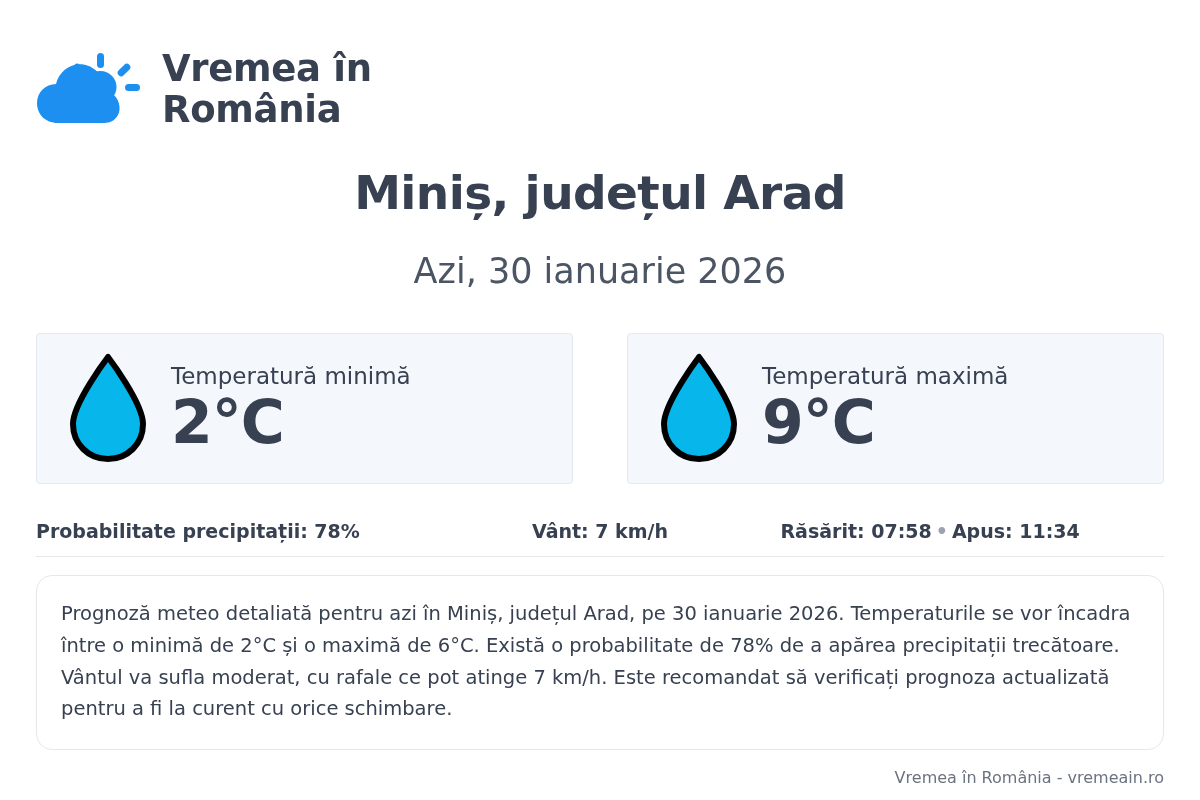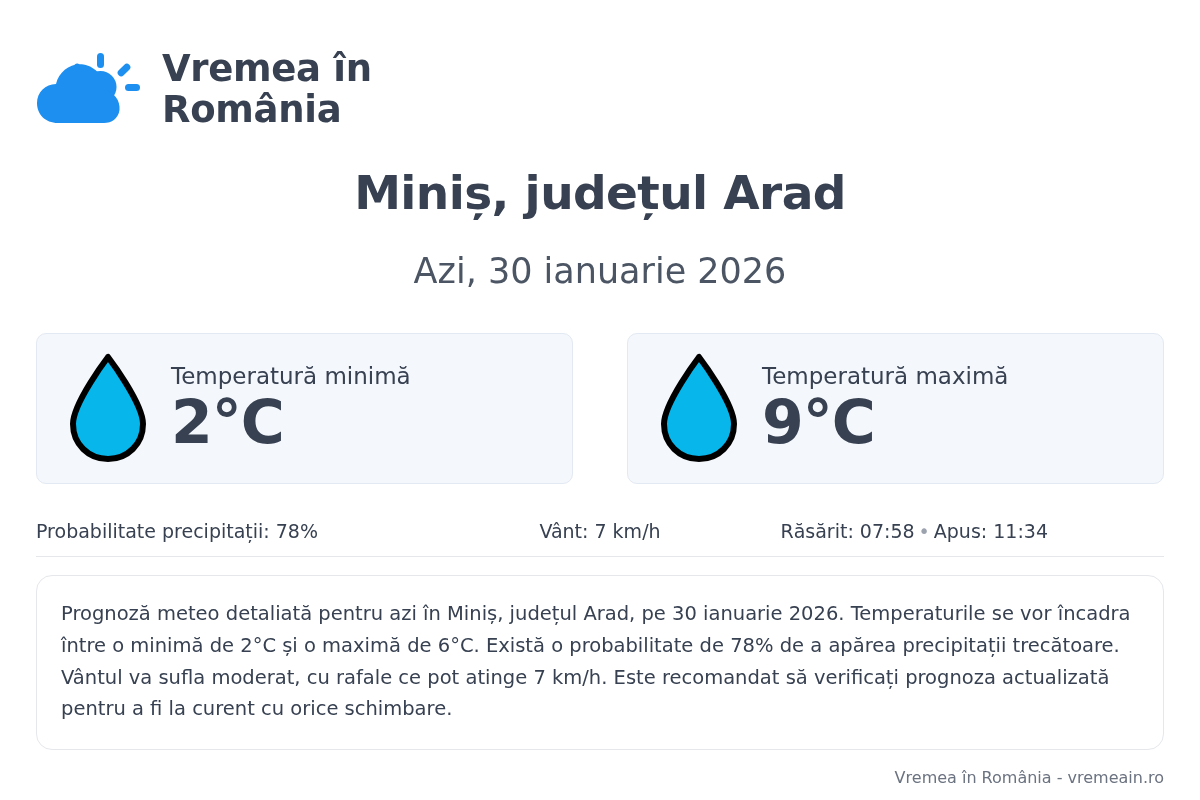--- a/index.html
+++ b/index.html
@@ -55,21 +55,21 @@
   .cards {
     margin-top: 42px;
     display: flex;
     gap: 54px;
   }
   .card {
     flex: 1 1 0;
     height: 151px;
     background: #f4f7fb;
     border: 1px solid #e3e9f2;
-    border-radius: 10px;
+    border-radius: 4px;
     display: flex;
     align-items: center;
     padding-left: 26px;
   }
   .drop-icon {
     width: 90px; height: 112px;
     flex: 0 0 auto;
   }
   .card-text {
     margin-left: 18px;
@@ -92,20 +92,21 @@
   }
   
   .stats {
     margin-top: 36px;
     display: flex;
     align-items: center;
     font-size: 19px;
     color: #374151;
     padding-bottom: 14px;
     border-bottom: 1px solid #e5e7eb;
+    font-weight: bold;
   }
   .stat-left { flex: 0 0 34%; text-align: left; }
   .stat-mid  { flex: 0 0 32%; text-align: center; }
   .stat-right{ flex: 1 1 auto; text-align: right; display: flex; justify-content: flex-start; gap: 4px; }
   .dot-sep { color: #9ca3af; }
   
   .description {
     margin-top: 18px;
     border: 1px solid #e5e7eb;
     border-radius: 16px;

